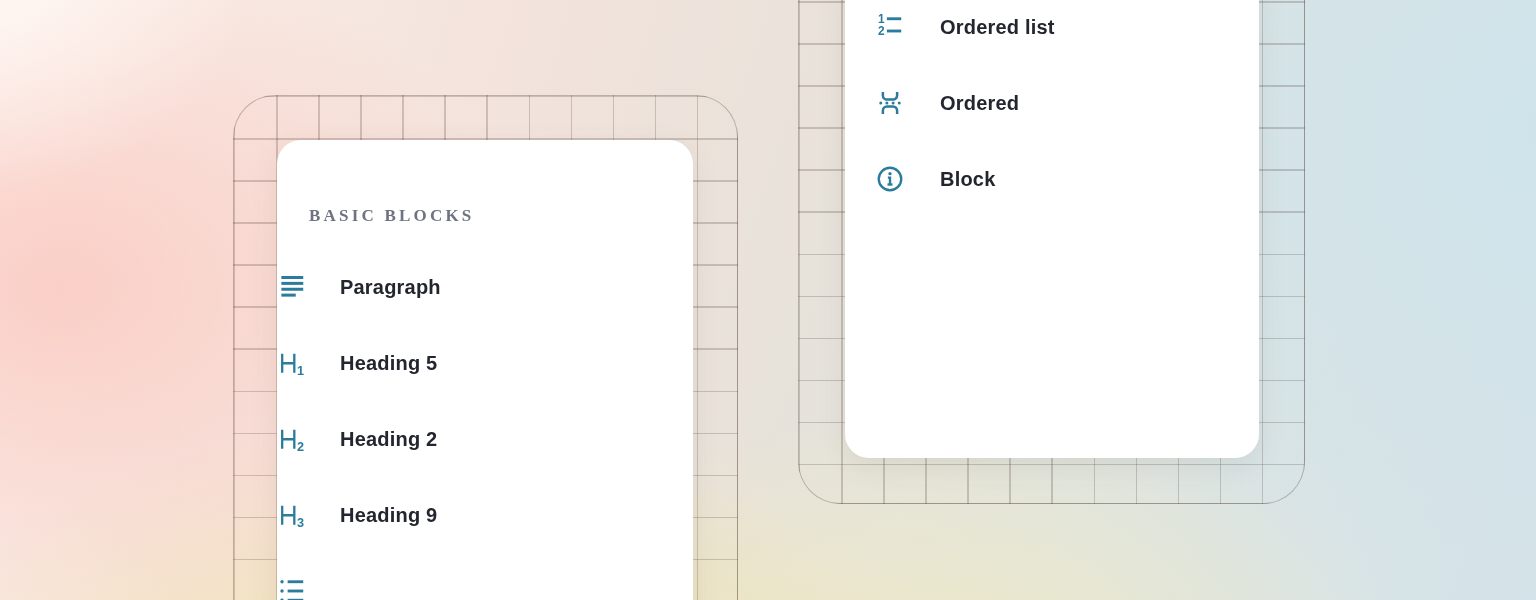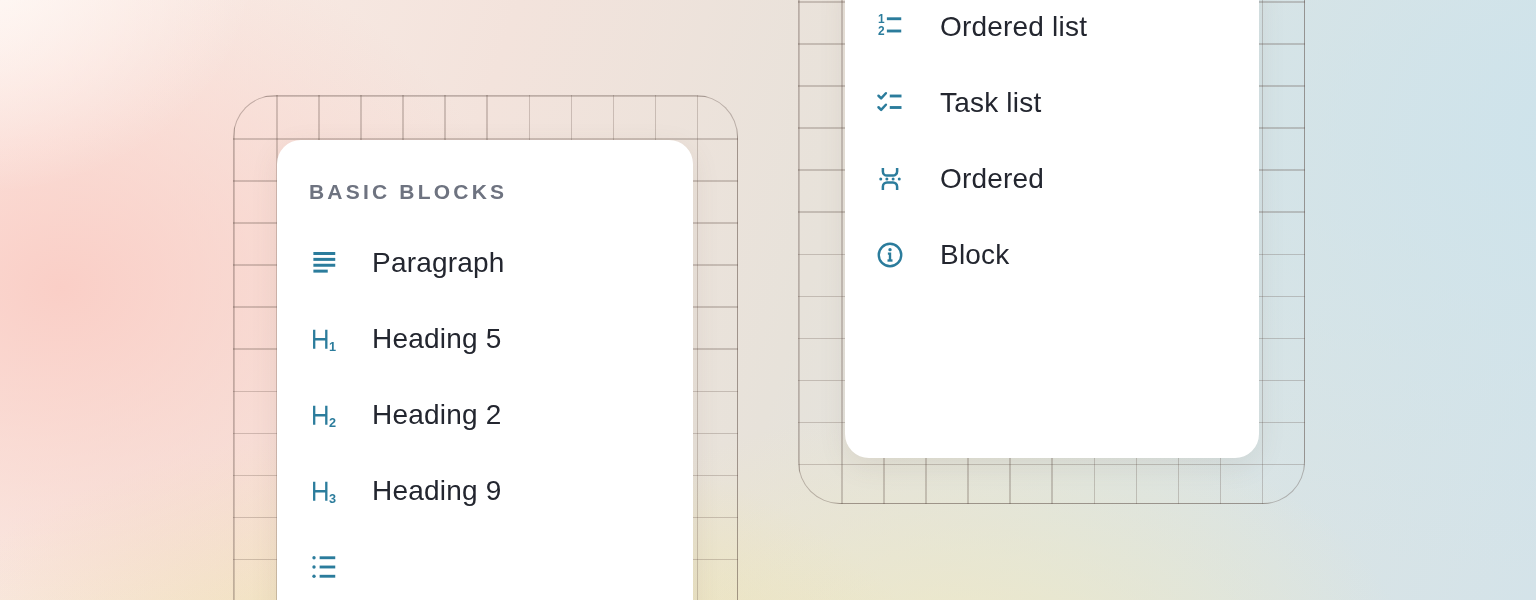--- a/index.html
+++ b/index.html
@@ -24,32 +24,32 @@
   }
   .grid-left{left:233px;top:95px;width:505px;height:560px;}
   .grid-right{left:798px;top:-42px;width:507px;height:546px;}
   .card{
     position:absolute;background:#ffffff;border-radius:24px;
     box-shadow:0 8px 28px rgba(110,85,70,.10);
   }
   .card-left{left:277px;top:140px;width:416px;height:520px;}
   .card-right{left:845px;top:-32px;width:414px;height:490px;}
   .section-label{
-    margin:42px 0 0 32px;height:20px;line-height:20px;
-    font-size:21px;font-weight:700;letter-spacing:3.2px;color:#6e7380;
+    margin:66px 0 0 32px;height:20px;line-height:20px;
+    font-size:17px;font-weight:700;letter-spacing:3.2px;color:#6e7380;font-family:Liberation Serif, serif;
   }
   .menu{margin:0;padding:0;list-style:none;}
   .card-left .menu{margin-top:23px;}
   .card-right .menu{margin-top:21px;}
   .menu-item{height:76px;display:flex;align-items:center;cursor:pointer;}
-  .card-left .menu-item{padding-left:32px;}
+  .card-left .menu-item{}
   .card-right .menu-item{padding-left:30px;}
   .icon-box{width:30px;height:30px;flex:none;display:flex;align-items:center;justify-content:center;}
   .icon-box svg{display:block;}
-  .item-label{margin-left:33px;font-size:28px;font-weight:400;color:#23262f;letter-spacing:.2px;}
+  .item-label{margin-left:33px;font-size:20px;font-weight:700;color:#23262f;letter-spacing:.2px;}
   .card-right .item-label{margin-left:35px;}
   .stroke{stroke:#2b7c9c;fill:none;}
   .fillteal{fill:#2b7c9c;}
   .digit{font-family:"Liberation Sans",sans-serif;font-weight:700;fill:#2b7c9c;}
 </style>
 </head>
 <body>
 
 <div class="stage">
 
@@ -140,35 +140,20 @@
             <text class="digit" x="5" y="18.4" font-size="9.5" text-anchor="middle">2</text>
             <g class="stroke" stroke-width="2.3" stroke-linecap="butt">
               <line x1="9.5" y1="5.4" x2="21" y2="5.4"></line>
               <line x1="9.5" y1="15.2" x2="21" y2="15.2"></line>
             </g>
           </svg>
         </span>
         <span class="item-label">Ordered list</span>
       </li>
 
-      <li class="menu-item">
-        <span class="icon-box">
-          <svg width="30" height="30" viewBox="0 0 24 24">
-            <g class="stroke" stroke-width="2" stroke-linecap="round" stroke-linejoin="round">
-              <polyline points="2.8,6.2 4.9,8.3 8.7,4.2"></polyline>
-              <polyline points="2.8,15.4 4.9,17.5 8.7,13.4"></polyline>
-            </g>
-            <g class="stroke" stroke-width="2.3" stroke-linecap="butt">
-              <line x1="11.8" y1="6.4" x2="21.2" y2="6.4"></line>
-              <line x1="11.8" y1="15.6" x2="21.2" y2="15.6"></line>
-            </g>
-          </svg>
-        </span>
-        <span class="item-label">Task list</span>
-      </li>
 
       <li class="menu-item">
         <span class="icon-box">
           <svg width="30" height="30" viewBox="0 0 24 24">
             <g class="stroke" stroke-width="2" stroke-linecap="butt">
               <path d="M6.3 3.2 V5.9 a3.3 3.3 0 0 0 3.3 3.3 h4.8 a3.3 3.3 0 0 0 3.3 -3.3 V3.2"></path>
               <path d="M6.3 20.8 V18.1 a3.3 3.3 0 0 1 3.3 -3.3 h4.8 a3.3 3.3 0 0 1 3.3 3.3 V20.8"></path>
             </g>
             <g class="fillteal">
               <circle cx="4.6" cy="12" r="1.2"></circle>

